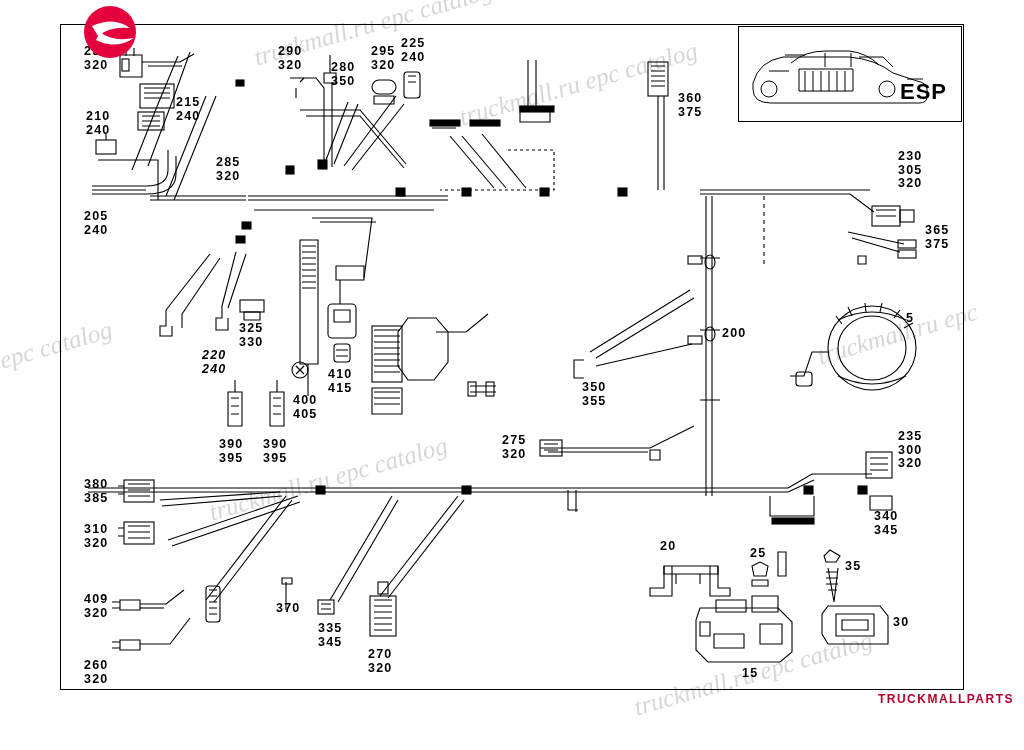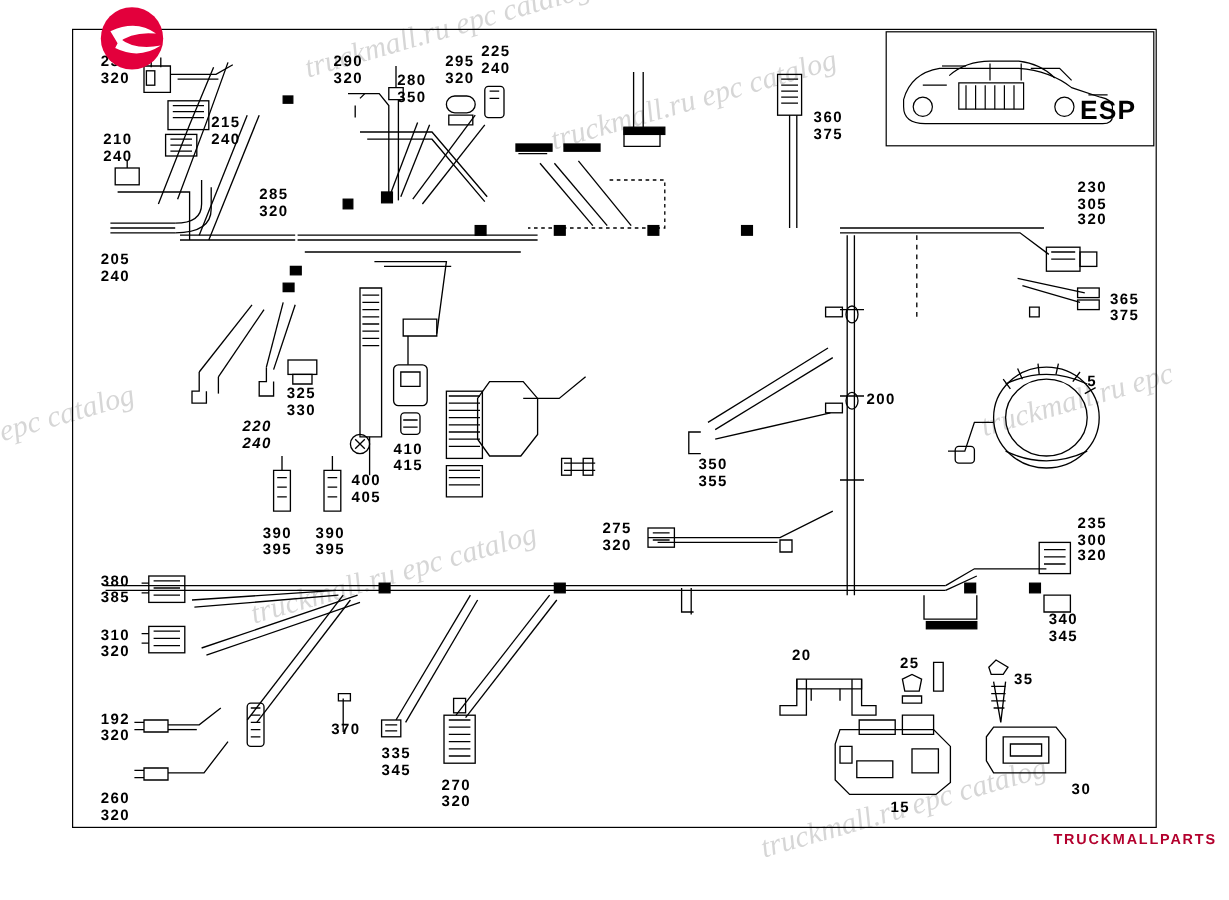--- a/index.html
+++ b/index.html
@@ -285,41 +285,41 @@
       <div class="label" style="left: 278px; top: 45px;"><div>290</div><div>320</div></div>
       <div class="label" style="left: 331px; top: 61px;"><div>280</div><div>350</div></div>
       <div class="label" style="left: 371px; top: 45px;"><div>295</div><div>320</div></div>
       <div class="label" style="left: 401px; top: 37px;"><div>225</div><div>240</div></div>
       <div class="label" style="left: 678px; top: 62px; margin-top: 30px;"><div>360</div><div>375</div></div>
       <div class="label" style="left: 86px; top: 110px;"><div>210</div><div>240</div></div>
       <div class="label" style="left: 176px; top: 96px;"><div>215</div><div>240</div></div>
       <div class="label" style="left: 216px; top: 120px; margin-top: 36px;"><div>285</div><div>320</div></div>
       <div class="label" style="left: 898px; top: 150px;"><div>230</div><div>305</div><div>320</div></div>
       <div class="label" style="left: 84px; top: 210px;"><div>205</div><div>240</div></div>
-      <div class="label" style="left: 925px; top: 243px;"><div>365</div><div>375</div></div>
+      <div class="label" style="left: 925px; top: 224px;"><div>365</div><div>375</div></div>
       <div class="label" style="left: 906px; top: 312px;"><div>5</div></div>
       <div class="label" style="left: 722px; top: 327px;"><div>200</div></div>
       <div class="label" style="left: 239px; top: 322px;"><div>325</div><div>330</div></div>
       <div class="label" style="left: 202px; top: 349px; font-style: italic;"><div>220</div><div>240</div></div>
       <div class="label" style="left: 328px; top: 368px;"><div>410</div><div>415</div></div>
       <div class="label" style="left: 293px; top: 394px;"><div>400</div><div>405</div></div>
       <div class="label" style="left: 582px; top: 381px;"><div>350</div><div>355</div></div>
       <div class="label" style="left: 219px; top: 438px;"><div>390</div><div>395</div></div>
       <div class="label" style="left: 263px; top: 438px;"><div>390</div><div>395</div></div>
       <div class="label" style="left: 502px; top: 434px;"><div>275</div><div>320</div></div>
       <div class="label" style="left: 898px; top: 430px;"><div>235</div><div>300</div><div>320</div></div>
       <div class="label" style="left: 84px; top: 478px;"><div>380</div><div>385</div></div>
       <div class="label" style="left: 84px; top: 523px;"><div>310</div><div>320</div></div>
       <div class="label" style="left: 874px; top: 510px;"><div>340</div><div>345</div></div>
       <div class="label" style="left: 660px; top: 540px;"><div>20</div></div>
       <div class="label" style="left: 750px; top: 547px;"><div>25</div></div>
       <div class="label" style="left: 845px; top: 560px;"><div>35</div></div>
-      <div class="label" style="left: 893px; top: 616px; margin-top: 36px;"><div>30</div></div>
+      <div class="label" style="left: 893px; top: 616px;"><div>30</div></div>
       <div class="label" style="left: 742px; top: 667px; text-align: center;"><div>15</div></div>
-      <div class="label" style="left: 84px; top: 593px;"><div>192</div><div>320</div></div>
+      <div class="label" style="left: 84px; top: 593px;"><div>409</div><div>320</div></div>
       <div class="label" style="left: 84px; top: 659px;"><div>260</div><div>320</div></div>
       <div class="label" style="left: 276px; top: 602px;"><div>370</div></div>
       <div class="label" style="left: 318px; top: 622px;"><div>335</div><div>345</div></div>
       <div class="label" style="left: 368px; top: 648px;"><div>270</div><div>320</div></div>
     </div>
 
   <div class="logo-text">TRUCKMALLPARTS</div>
   <svg class="logo" viewBox="0 0 160 62">
     <g fill="none" stroke="#c2003a" stroke-width="3">
       <circle cx="110" cy="32" r="26" fill="#e3003c" stroke="none"></circle>

